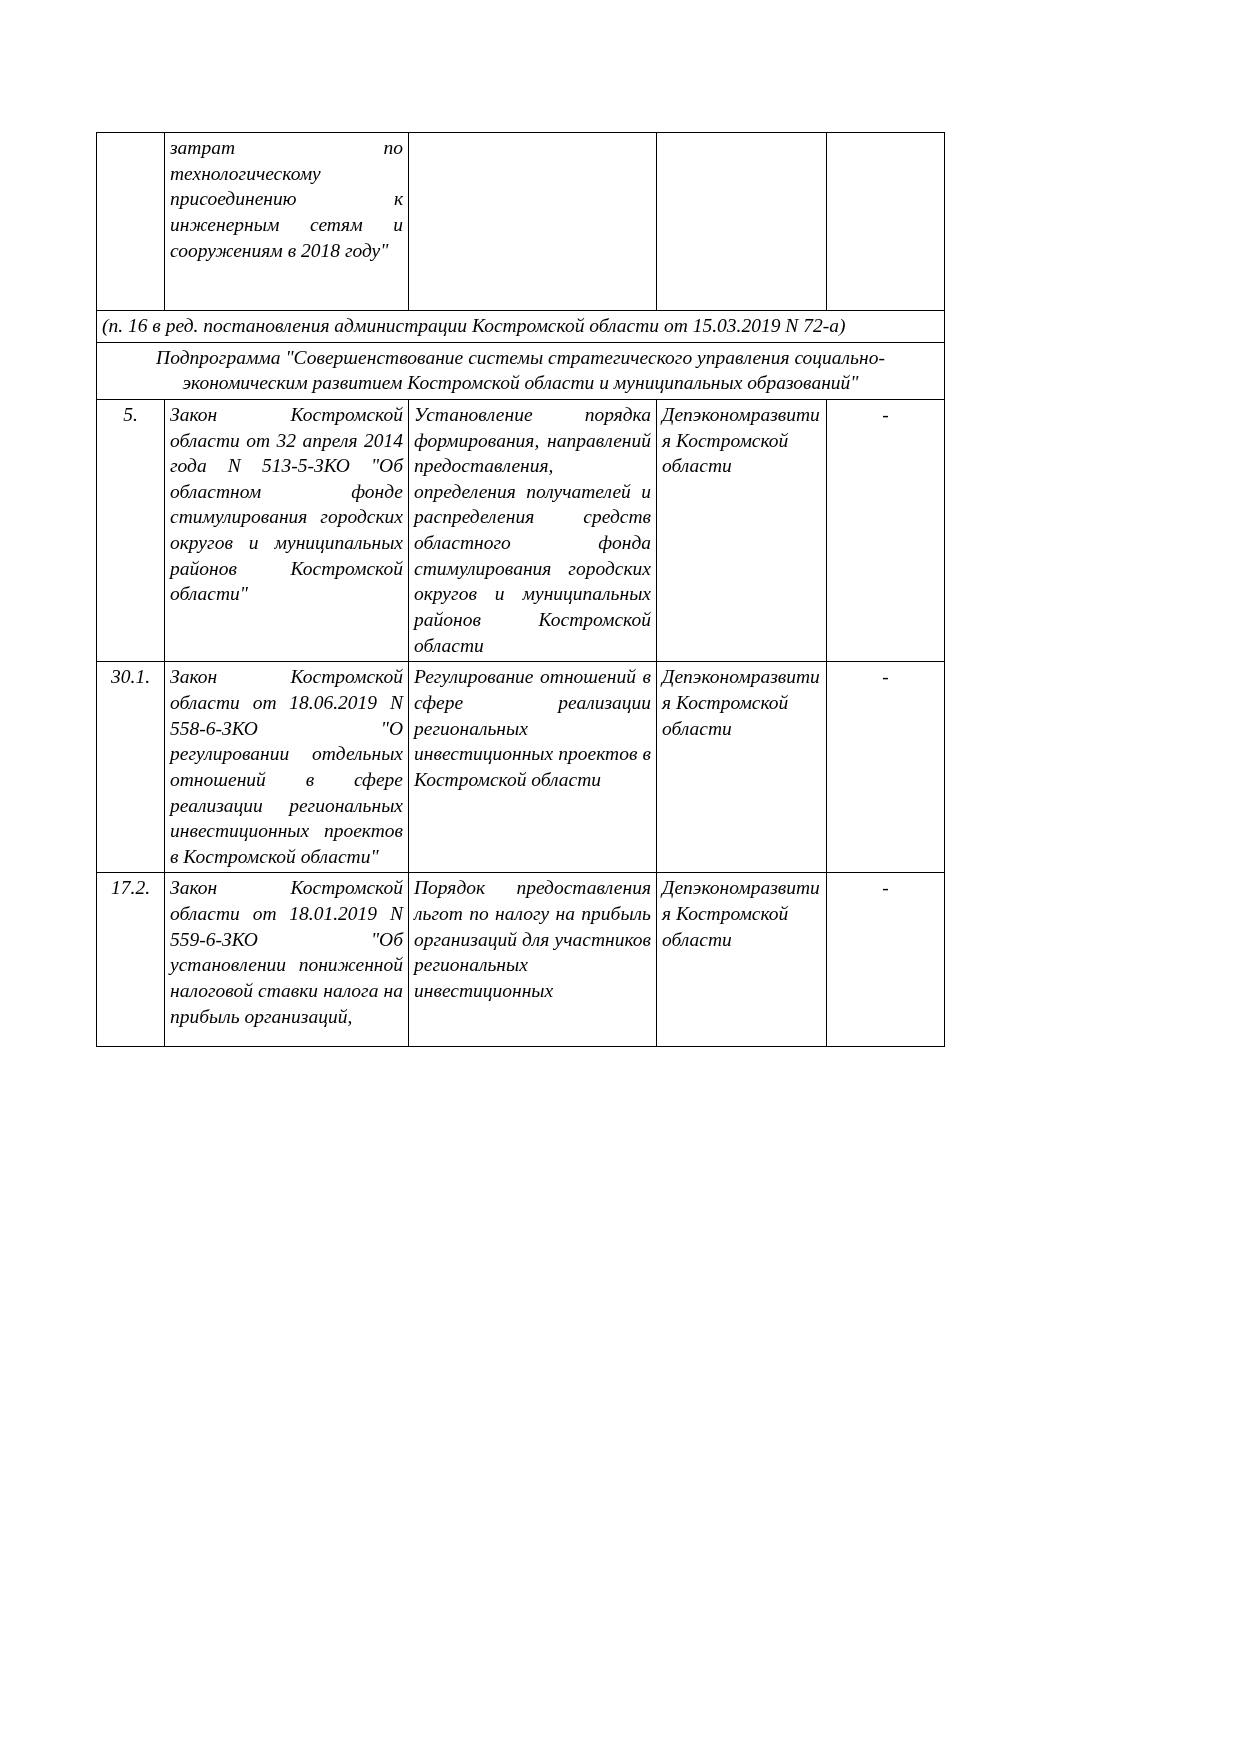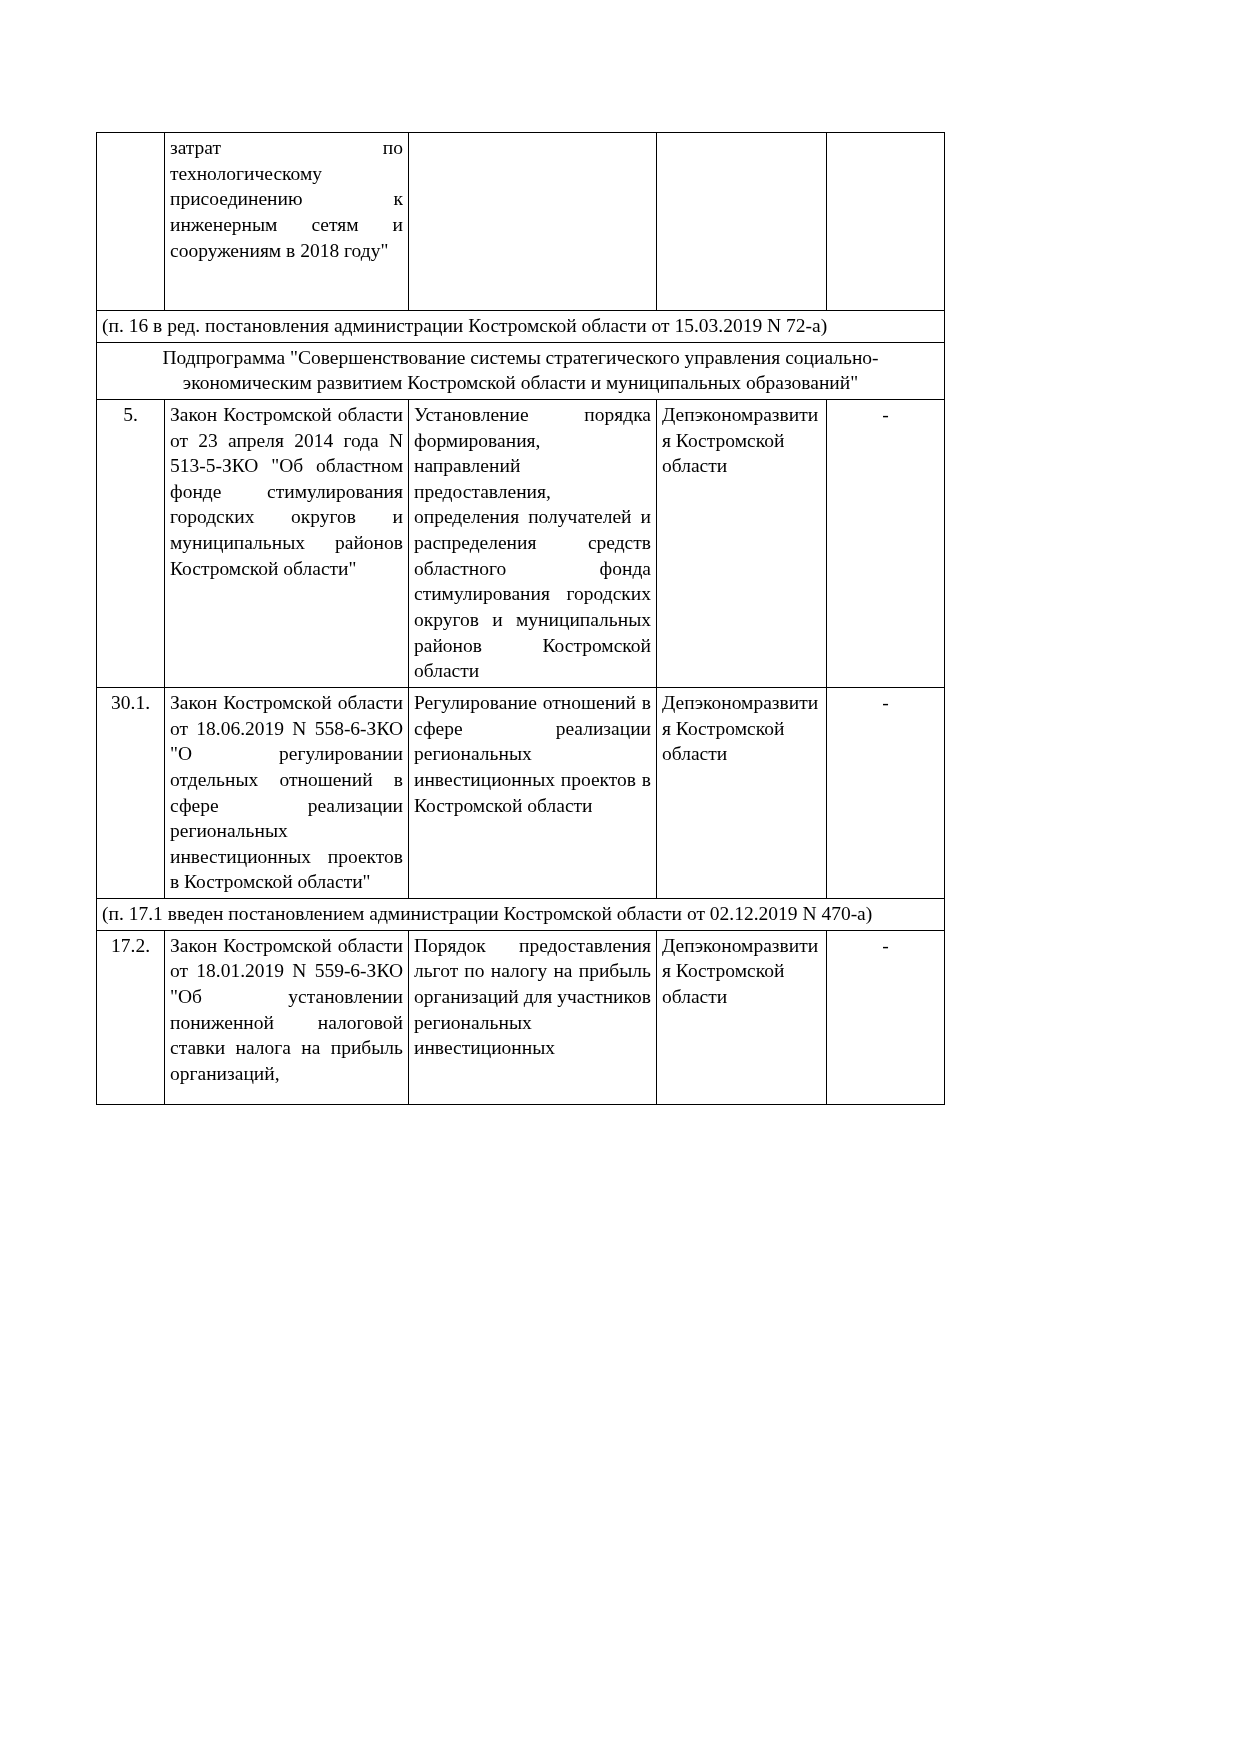--- a/index.html
+++ b/index.html
@@ -54,21 +54,21 @@
     margin-top: 10px;
   }
   td.heading-cell {
     text-align: center;
     padding: 9px 24px 10px 24px;
   }
 </style>
 </head>
 <body>
 
-<div class="page" style="top:132px;">
+<div class="page" style="top:132px;font-style:italic;">
   <table class="doc-table">
     <colgroup>
       <col class="c-num">
         <col class="c-act">
         <col class="c-desc">
         <col class="c-org">
         <col class="c-last">
     </colgroup>
     <tbody>
 
@@ -83,38 +83,35 @@
       <tr>
         <td class="note-cell" colspan="5">(п. 16 в ред. постановления администрации Костромской области от 15.03.2019 N 72-а)</td>
       </tr>
 
       <tr>
         <td class="heading-cell" colspan="5">Подпрограмма "Совершенствование системы стратегического управления социально-экономическим развитием Костромской области и муниципальных образований"</td>
       </tr>
 
       <tr>
         <td class="num-cell">5.</td>
-        <td class="just-full">Закон Костромской области от 23 апреля 2014 года N 513-5-ЗКО "Об областном фонде стимулирования городских округов и муниципальных районов Костромской области"</td>
+        <td class="just-full">Закон Костромской области от 32 апреля 2014 года N 513-5-ЗКО "Об областном фонде стимулирования городских округов и муниципальных районов Костромской области"</td>
         <td class="just-full">Установление порядка формирования, направлений предоставления, определения получателей и распределения средств областного фонда стимулирования городских округов и муниципальных районов Костромской области</td>
         <td>Депэкономразвития Костромской области</td>
         <td class="dash-cell">-</td>
       </tr>
 
 
       <tr>
         <td class="num-cell">30.1.</td>
         <td class="just-full">Закон Костромской области от 18.06.2019 N 558-6-ЗКО "О регулировании отдельных отношений в сфере реализации региональных инвестиционных проектов в Костромской области"</td>
         <td class="just-full">Регулирование отношений в сфере реализации региональных инвестиционных проектов в Костромской области</td>
         <td>Депэкономразвития Костромской области</td>
         <td class="dash-cell">-</td>
       </tr>
 
-      <tr>
-        <td class="note-cell" colspan="5">(п. 17.1 введен постановлением администрации Костромской области от 02.12.2019 N 470-а)</td>
-      </tr>
 
       <tr>
         <td class="num-cell" style="height:168px;text-align:center;">17.2.</td>
         <td class="just-full">Закон Костромской области от 18.01.2019 N 559-6-ЗКО "Об установлении пониженной налоговой ставки налога на прибыль организаций,</td>
         <td class="just-full">Порядок предоставления льгот по налогу на прибыль организаций для участников региональных инвестиционных</td>
         <td>Депэкономразвития Костромской области</td>
         <td class="dash-cell">-</td>
       </tr>
 
     </tbody>

